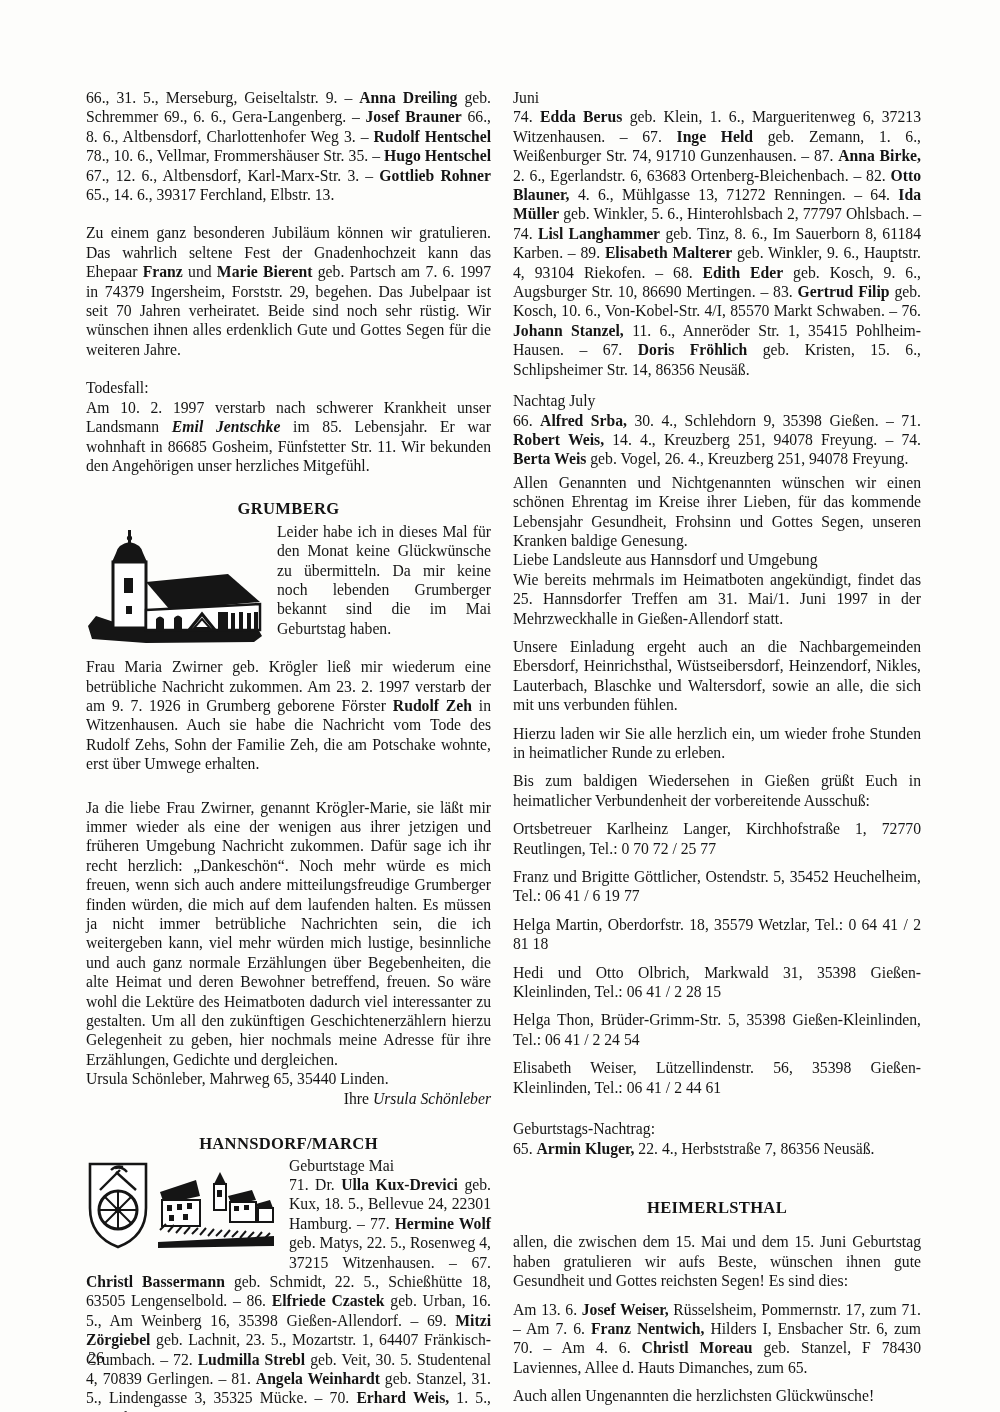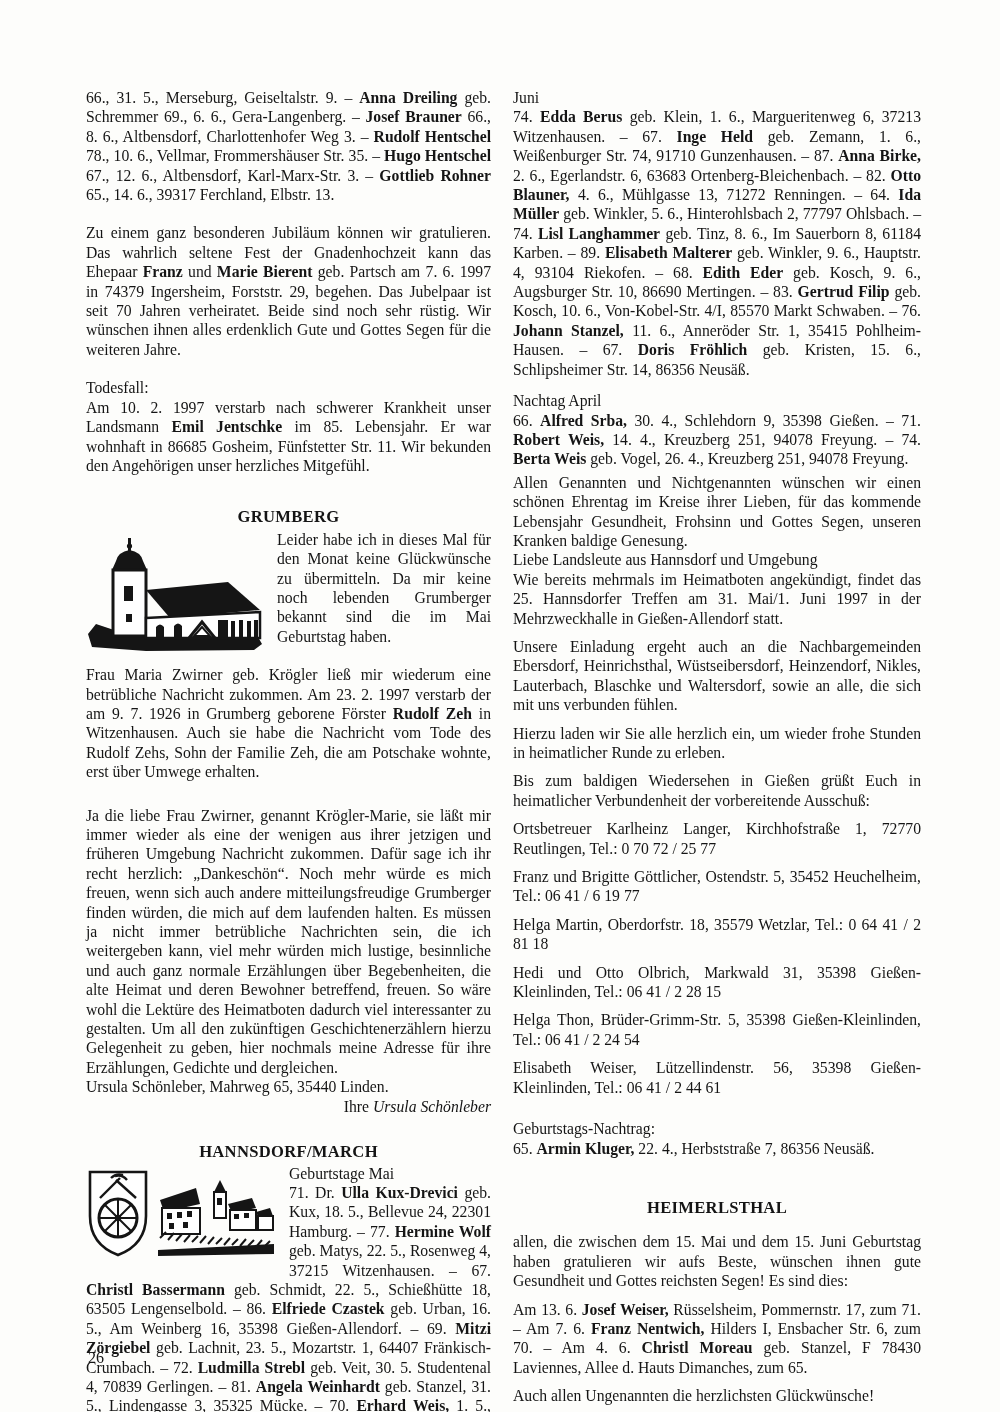--- a/index.html
+++ b/index.html
@@ -14,41 +14,41 @@
   .col-left{left:86px;width:405px;}
   .col-right{left:513px;width:408px;}
   p{margin:0;}
   .g{margin-bottom:19px;}     
   .gs{margin-bottom:9px;}      
   .gx{margin-bottom:4px;}      
   .heading-center{font-weight:bold;text-align:center;font-size:16.6px;letter-spacing:.3px;}
   .bold{font-weight:normal;}
   .sig{text-align:right;}
   .sig i{font-style:italic;text-align:right;}
-  .sec-grumberg{margin-top:32px;}
+  .sec-grumberg{margin-top:24px;}
   .sec-hannsdorf{margin-top:26px;}
   .sec-heimerlsthal{margin-top:40px;}
   .addendum{margin-top:22px;}
   .float-art{float:left;margin:4px 13px 6px 0;}
   .art-row{display:flex;align-items:flex-end;gap:6px;}
   .page-number{position:absolute;left:88px;top:1348px;font-size:16px;}
   svg{display:block;}
 </style>
 </head>
 <body>
 
 <div class="col col-left">
 
   <p class="g"><span>66., 31. 5., Merseburg, Geiseltalstr. 9. – </span><span style="font-weight: bold;">Anna Dreiling</span><span> geb. Schremmer 69., 6. 6., Gera-Langenberg. – </span><span style="font-weight: bold;">Josef Brauner</span><span> 66., 8. 6., Altbensdorf, Charlottenhofer Weg 3. – </span><span style="font-weight: bold;">Rudolf Hentschel</span><span> 78., 10. 6., Vellmar, Frommershäuser Str. 35. – </span><span style="font-weight: bold;">Hugo Hentschel</span><span> 67., 12. 6., Altbensdorf, Karl-Marx-Str. 3. – </span><span style="font-weight: bold;">Gottlieb Rohner</span><span> 65., 14. 6., 39317 Ferchland, Elbstr. 13.</span></p>
 
   <p class="g"><span>Zu einem ganz besonderen Jubiläum können wir gratulieren. Das wahrlich seltene Fest der Gnadenhochzeit kann das Ehepaar </span><span style="font-weight: bold;">Franz</span><span> und </span><span style="font-weight: bold;">Marie Bierent</span><span> geb. Partsch am 7. 6. 1997 in 74379 Ingersheim, Forststr. 29, begehen. Das Jubelpaar ist seit 70 Jahren verheiratet. Beide sind noch sehr rüstig. Wir wünschen ihnen alles erdenklich Gute und Gottes Segen für die weiteren Jahre.</span></p>
 
   <section style="margin-top:19px;">
     <p class="bold">Todesfall:</p>
-    <p><span>Am 10. 2. 1997 verstarb nach schwerer Krankheit unser Landsmann </span><span style="font-weight: bold;">Emil Jentschke</span><span> im 85. Lebensjahr. Er war wohnhaft in 86685 Gosheim, Fünfstetter Str. 11. Wir bekunden den Angehörigen unser herzliches Mitgefühl.</span></p>
+    <p><span>Am 10. 2. 1997 verstarb nach schwerer Krankheit unser Landsmann </span><span style="font-weight: bold; font-style: italic;">Emil Jentschke</span><span> im 85. Lebensjahr. Er war wohnhaft in 86685 Gosheim, Fünfstetter Str. 11. Wir bekunden den Angehörigen unser herzliches Mitgefühl.</span></p>
   </section>
 
   <section class="sec-grumberg">
     <p class="heading-center" style="margin-bottom:3px;">GRUMBERG</p>
     <div class="float-art">
       <svg width="178" height="118" viewBox="0 0 178 118">
 
         <path d="M2 100 L10 90 L28 96 L50 101 L95 104 L150 98 L172 103 L176 110 L168 116 L60 117 L6 113 Z" fill="#151515"></path>
 
         <rect x="42" y="4" width="3" height="18" fill="#151515"></rect>
@@ -130,21 +130,21 @@
     <p><span>71. Dr. </span><span style="font-weight: bold;">Ulla Kux-Drevici</span><span> geb. Kux, 18. 5., Bellevue 24, 22301 Hamburg. – 77. </span><span style="font-weight: bold;">Hermine Wolf</span><span> geb. Matys, 22. 5., Rosenweg 4, 37215 Witzenhausen. – 67. </span><span style="font-weight: bold;">Christl Bassermann</span><span> geb. Schmidt, 22. 5., Schießhütte 18, 63505 Lengenselbold. – 86. </span><span style="font-weight: bold;">Elfriede Czastek</span><span> geb. Urban, 16. 5., Am Weinberg 16, 35398 Gießen-Allendorf. – 69. </span><span style="font-weight: bold;">Mitzi Zörgiebel</span><span> geb. Lachnit, 23. 5., Mozartstr. 1, 64407 Fränkisch-Crumbach. – 72. </span><span style="font-weight: bold;">Ludmilla Strebl</span><span> geb. Veit, 30. 5. Studentenal 4, 70839 Gerlingen. – 81. </span><span style="font-weight: bold;">Angela Weinhardt</span><span> geb. Stanzel, 31. 5., Lindengasse 3, 35325 Mücke. – 70. </span><span style="font-weight: bold;">Erhard Weis,</span><span> 1. 5., Kreuzberg 251, 94078 Freyung.</span></p>
   </section>
 
 </div>
 
 <div class="col col-right">
 
   <p>Juni</p>
   <p style="margin-bottom:12px;"><span>74. </span><span style="font-weight: bold;">Edda Berus</span><span> geb. Klein, 1. 6., Margueritenweg 6, 37213 Witzenhausen. – 67. </span><span style="font-weight: bold;">Inge Held</span><span> geb. Zemann, 1. 6., Weißenburger Str. 74, 91710 Gunzenhausen. – 87. </span><span style="font-weight: bold;">Anna Birke,</span><span> 2. 6., Egerlandstr. 6, 63683 Ortenberg-Bleichenbach. – 82. </span><span style="font-weight: bold;">Otto Blauner,</span><span> 4. 6., Mühlgasse 13, 71272 Renningen. – 64. </span><span style="font-weight: bold;">Ida Müller</span><span> geb. Winkler, 5. 6., Hinterohlsbach 2, 77797 Ohlsbach. – 74. </span><span style="font-weight: bold;">Lisl Langhammer</span><span> geb. Tinz, 8. 6., Im Sauerborn 8, 61184 Karben. – 89. </span><span style="font-weight: bold;">Elisabeth Malterer</span><span> geb. Winkler, 9. 6., Hauptstr. 4, 93104 Riekofen. – 68. </span><span style="font-weight: bold;">Edith Eder</span><span> geb. Kosch, 9. 6., Augsburger Str. 10, 86690 Mertingen. – 83. </span><span style="font-weight: bold;">Gertrud Filip</span><span> geb. Kosch, 10. 6., Von-Kobel-Str. 4/I, 85570 Markt Schwaben. – 76. </span><span style="font-weight: bold;">Johann Stanzel,</span><span> 11. 6., Anneröder Str. 1, 35415 Pohlheim-Hausen. – 67. </span><span style="font-weight: bold;">Doris Fröhlich</span><span> geb. Kristen, 15. 6., Schlipsheimer Str. 14, 86356 Neusäß.</span></p>
 
-  <p>Nachtag April</p>
+  <p>Nachtag July</p>
   <p class="gx"><span>66. </span><span style="font-weight: bold;">Alfred Srba,</span><span> 30. 4., Schlehdorn 9, 35398 Gießen. – 71. </span><span style="font-weight: bold; margin-top: 44px;">Robert Weis,</span><span> 14. 4., Kreuzberg 251, 94078 Freyung. – 74. </span><span style="font-weight: bold;">Berta Weis</span><span> geb. Vogel, 26. 4., Kreuzberg 251, 94078 Freyung.</span></p>
 
   <p style="">Allen Genannten und Nichtgenannten wünschen wir einen schönen Ehrentag im Kreise ihrer Lieben, für das kommende Lebensjahr Gesundheit, Frohsinn und Gottes Segen, unseren Kranken baldige Genesung.</p>
 
   <section>
     <p class="bold">Liebe Landsleute aus Hannsdorf und Umgebung</p>
     <p class="gs">Wie bereits mehrmals im Heimatboten angekündigt, findet das 25. Hannsdorfer Treffen am 31. Mai/1. Juni 1997 in der Mehrzweckhalle in Gießen-Allendorf statt.</p>
     <p class="gs">Unsere Einladung ergeht auch an die Nachbargemeinden Ebersdorf, Heinrichsthal, Wüstseibersdorf, Heinzendorf, Nikles, Lauterbach, Blaschke und Waltersdorf, sowie an alle, die sich mit uns verbunden fühlen.</p>
     <p class="gs">Hierzu laden wir Sie alle herzlich ein, um wieder frohe Stunden in heimatlicher Runde zu erleben.</p>
     <p class="gs">Bis zum baldigen Wiedersehen in Gießen grüßt Euch in heimatlicher Verbundenheit der vorbereitende Ausschuß:</p>

